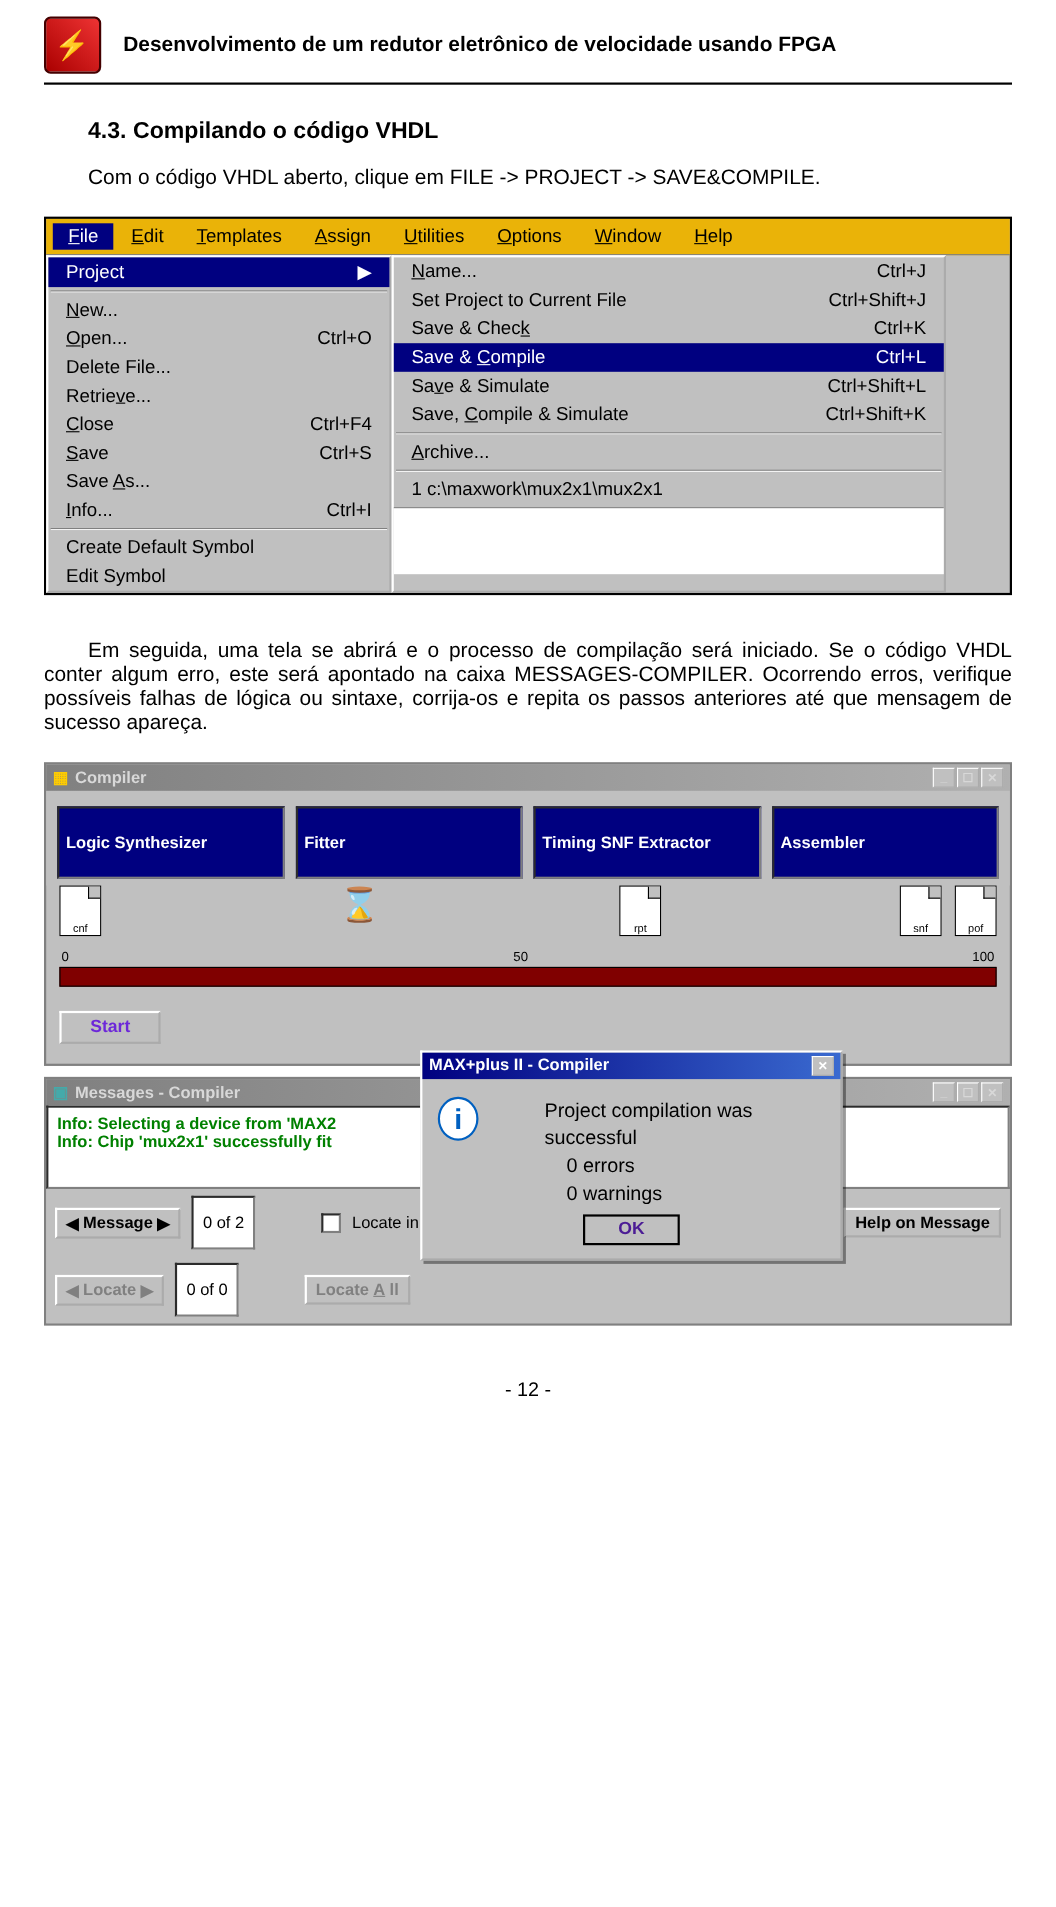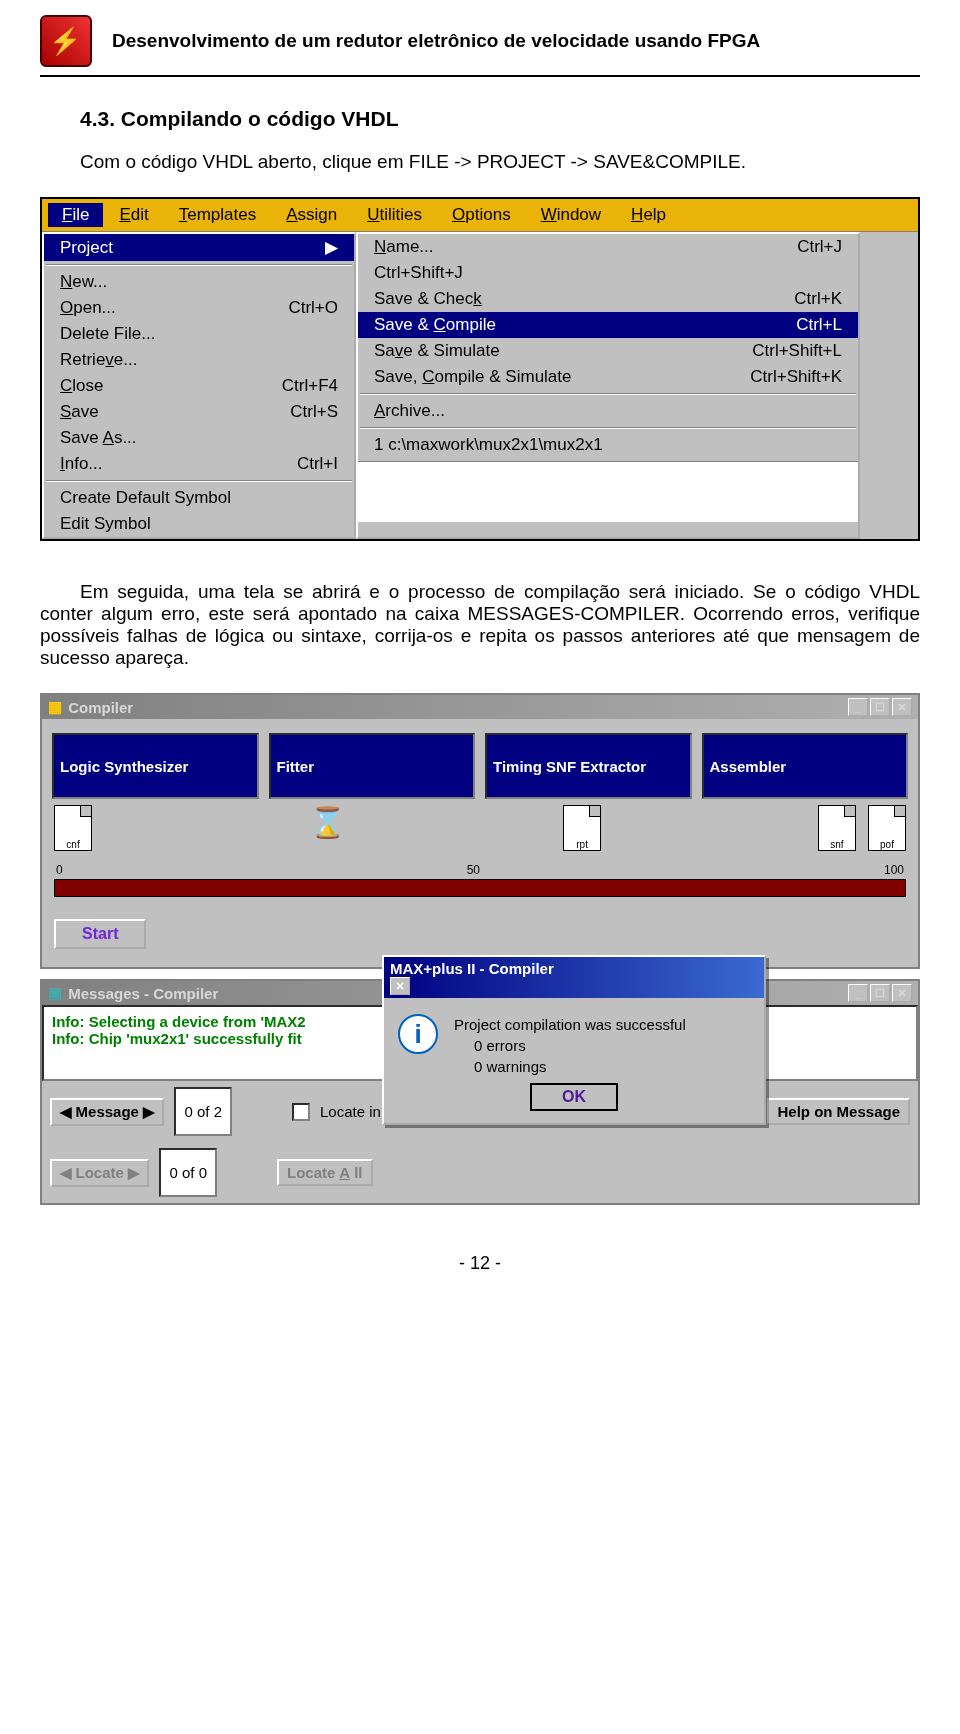--- a/index.html
+++ b/index.html
@@ -160,27 +160,27 @@
   .counter { background:#fff;border:2px inset #808080;padding:14px 8px; }
   .chk { width:14px;height:14px;background:#fff;border:2px inset #808080;display:inline-block; }
 
   
   .popup {
     position:absolute; top:260px; left:340px; width:380px;
     background:#c0c0c0;border:2px outset #fff;
     box-shadow:3px 3px 0 rgba(0,0,0,.4);
     z-index:5;
   }
-  .popup .tb { background:linear-gradient(to right,#000080,#3a6ad0);color:#fff;padding:3px 6px;font-weight:bold;display:flex;justify-content:space-between;flex-direction:column; }
+  .popup .tb { background:linear-gradient(to right,#000080,#3a6ad0);color:#fff;padding:3px 6px;font-weight:bold;display:flex;justify-content:space-between; }
   .popup-body { display:flex;gap:16px;padding:16px 14px 6px 14px;align-items:flex-start; }
   .info-ico {
     width:36px;height:36px;border-radius:50%;background:#fff;border:2px solid #0060c0;
     display:flex;align-items:center;justify-content:center;color:#0060c0;font-weight:bold;font-size:26px;
   }
-  .popup-text { font-size:15px;line-height:1.4; }
+  .popup-text { font-size:18px;line-height:1.4;margin-left:44px; }
   .popup-btn-row { text-align:center;padding:0 0 12px 0; }
 
   .pagefoot { text-align:center;margin-top:48px;font-size:18px; }
 
   .spacer { flex:1; }
 </style>
 </head>
 <body>
 
 <div class="page">
@@ -247,20 +247,21 @@
         <div class="mitem">
             <span class="lbl">Edit Symbol</span>
           </div>
       </div>
       <div class="menu-col right">
         <div class="mitem">
             <span class="lbl"><span class="u">N</span>ame...</span>
             <span class="sc">Ctrl+J</span>
           </div>
         <div class="mitem">
+            <span class="lbl">Set Project to Current File</span>
             <span class="sc">Ctrl+Shift+J</span>
           </div>
         <div class="mitem">
             <span class="lbl">Save &amp; Chec<span class="u">k</span></span>
             <span class="sc">Ctrl+K</span>
           </div>
         <div class="mitem hl">
             <span class="lbl">Save &amp; <span class="u">C</span>ompile</span>
             <span class="sc">Ctrl+L</span>
           </div>

